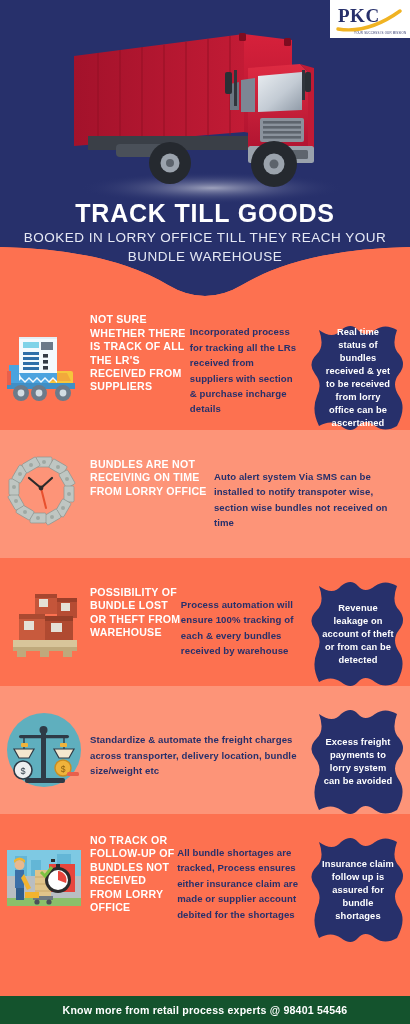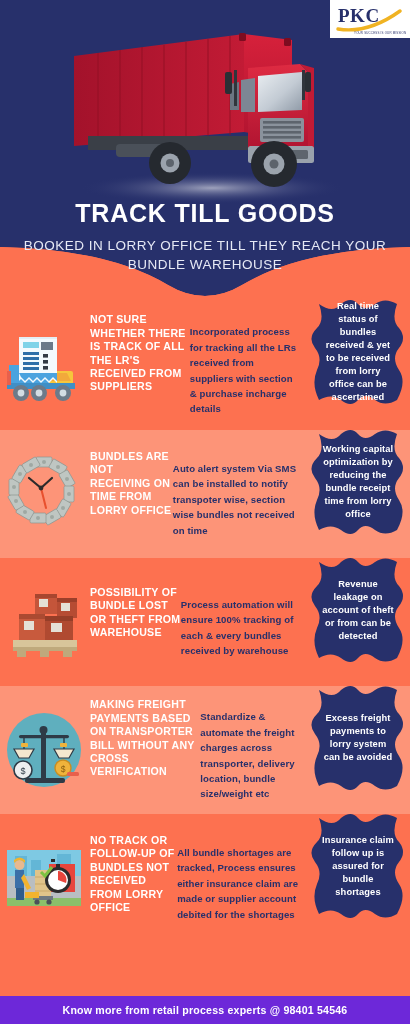--- a/index.html
+++ b/index.html
@@ -24,21 +24,21 @@
   .logo-svg{ display:block; }
 
   .truck-photo{ position:absolute; left:62px; top:28px; width:292px; height:178px; }
 
   .title-wrap{ position:absolute; left:0; top:198px; width:410px; text-align:center; z-index:5;}
   .title{
     font-size:25px; font-weight:700; color:#ffffff; letter-spacing:0.8px;
     line-height:30px;
   }
   .subtitle{
-    margin-top:8px; font-size:13.5px; font-weight:400; color:#E6E9F5;
+    font-size:13.5px; font-weight:400; color:#E6E9F5;
     letter-spacing:0.5px; line-height:19px;
   }
 
   
   .rows{ position:absolute; left:0; top:300px; width:410px; height:696px; }
   .row{
     position:relative; width:410px; height:128px; display:block;
   }
   .row.r0{ height:130px; }
   .row.alt{ background:#FD9478; }
@@ -61,35 +61,35 @@
     color:#ffffff; font-size:10.6px; font-weight:700; line-height:13.4px;
     letter-spacing:0.25px; text-transform:uppercase;
   }
   .row-body{
     margin-top:11px; color:#27306B; font-size:9.6px; font-weight:700;
     line-height:15.4px; letter-spacing:0.1px;
   }
 
   .badge-cell{
     width:104px; min-width:104px; height:100%;
-    display:flex; align-items:flex-start; justify-content:center;
+    display:flex; align-items:flex-end; justify-content:center;
   }
   .badge{ position:relative; width:98px; height:104px; }
   .badge svg{ position:absolute; inset:0; }
   .badge-text{
     position:absolute; inset:0; display:flex; align-items:center;
     justify-content:center; text-align:center;
     color:#ffffff; font-size:9.3px; font-weight:700; line-height:13px;
     padding:10px 13px; letter-spacing:0.1px;
   }
 
   
   .footer{
     position:absolute; left:0; bottom:0; width:410px; height:28px;
-    background:#6d28d9; display:flex; align-items:center; justify-content:center;
+    background:#14532d; display:flex; align-items:center; justify-content:center;
   }
   .footer-text{
     color:#ffffff; font-size:10.6px; font-weight:700; letter-spacing:0.2px;
   }
 </style>
 </head>
 <body>
 
 <div class="page">
 
@@ -304,31 +304,20 @@
             <line x1="36" y1="36" x2="24" y2="26" stroke="#2B2B2B" stroke-width="2.2" stroke-linecap="round"></line>
             <line x1="36" y1="36" x2="47" y2="26" stroke="#2B2B2B" stroke-width="2.2" stroke-linecap="round"></line>
             <line x1="36" y1="36" x2="41" y2="56" stroke="#E8502E" stroke-width="2" stroke-linecap="round"></line>
             <circle cx="36" cy="36" r="2.4" fill="#2B2B2B"></circle>
           </svg>
         </div>
         <div class="text-cell">
           <div class="row-title">BUNDLES ARE NOT RECEIVING ON TIME FROM LORRY OFFICE</div>
           <div class="row-body">Auto alert system Via SMS can be installed to notify transpoter wise, section wise bundles not received on time</div>
         </div>
-        <div class="badge-cell">
-          <div class="badge">
-            <svg viewBox="0 0 98 104">
-              <path d="M10,4 Q24,14 32,4 Q42,-4 49,4 Q56,12 66,4 Q76,-3 88,4
-                       Q82,20 90,28 Q98,38 90,48 Q82,58 90,70 Q98,82 88,100
-                       Q76,107 66,100 Q56,92 49,100 Q42,108 32,100 Q22,93 10,100
-                       Q2,84 8,70 Q14,58 6,48 Q-2,38 8,28 Q16,20 10,4 Z" fill="#27306B"></path>
-            </svg>
-            <div class="badge-text">Working capital optimization by reducing the bundle receipt time from lorry office</div>
-          </div>
-        </div>
       </div>
     </div>
 
     <div class="row base">
       <div class="row-inner">
         <div class="icon-cell">
           <svg class="icon-art" viewBox="0 0 78 84">
             <rect x="30" y="14" width="22" height="20" fill="#C4553A"></rect>
             <rect x="30" y="14" width="22" height="4" fill="#A8462F"></rect>
             <rect x="34" y="19" width="9" height="8" fill="#E4E0D6"></rect>
@@ -382,21 +371,20 @@
             <rect x="16" y="35" width="7" height="4" rx="1" fill="#F0B33B"></rect>
             <rect x="55" y="35" width="7" height="4" rx="1" fill="#F0B33B"></rect>
             <circle cx="18" cy="62" r="9" fill="#EDEFF0" stroke="#2E3A46" stroke-width="1.6"></circle>
             <text x="18" y="66" font-family="Liberation Sans, sans-serif" font-size="9" fill="#2E3A46" text-anchor="middle">$</text>
             <circle cx="58" cy="60" r="8" fill="#F0B33B" stroke="#C98C20" stroke-width="1.4"></circle>
             <text x="58" y="64" font-family="Liberation Sans, sans-serif" font-size="8.5" fill="#8A5E10" text-anchor="middle">$</text>
             <rect x="62" y="64" width="12" height="4" rx="1.5" fill="#E8604C"></rect>
           </svg>
         </div>
         <div class="text-cell">
-          <div class="row-title">MAKING FREIGHT PAYMENTS BASED ON TRANSPORTER BILL WITHOUT ANY CROSS VERIFICATION</div>
           <div class="row-body">Standardize &amp; automate the freight charges across transporter, delivery location, bundle size/weight etc</div>
         </div>
         <div class="badge-cell">
           <div class="badge">
             <svg viewBox="0 0 98 104">
               <path d="M10,4 Q24,14 32,4 Q42,-4 49,4 Q56,12 66,4 Q76,-3 88,4
                        Q82,20 90,28 Q98,38 90,48 Q82,58 90,70 Q98,82 88,100
                        Q76,107 66,100 Q56,92 49,100 Q42,108 32,100 Q22,93 10,100
                        Q2,84 8,70 Q14,58 6,48 Q-2,38 8,28 Q16,20 10,4 Z" fill="#27306B"></path>
             </svg>

